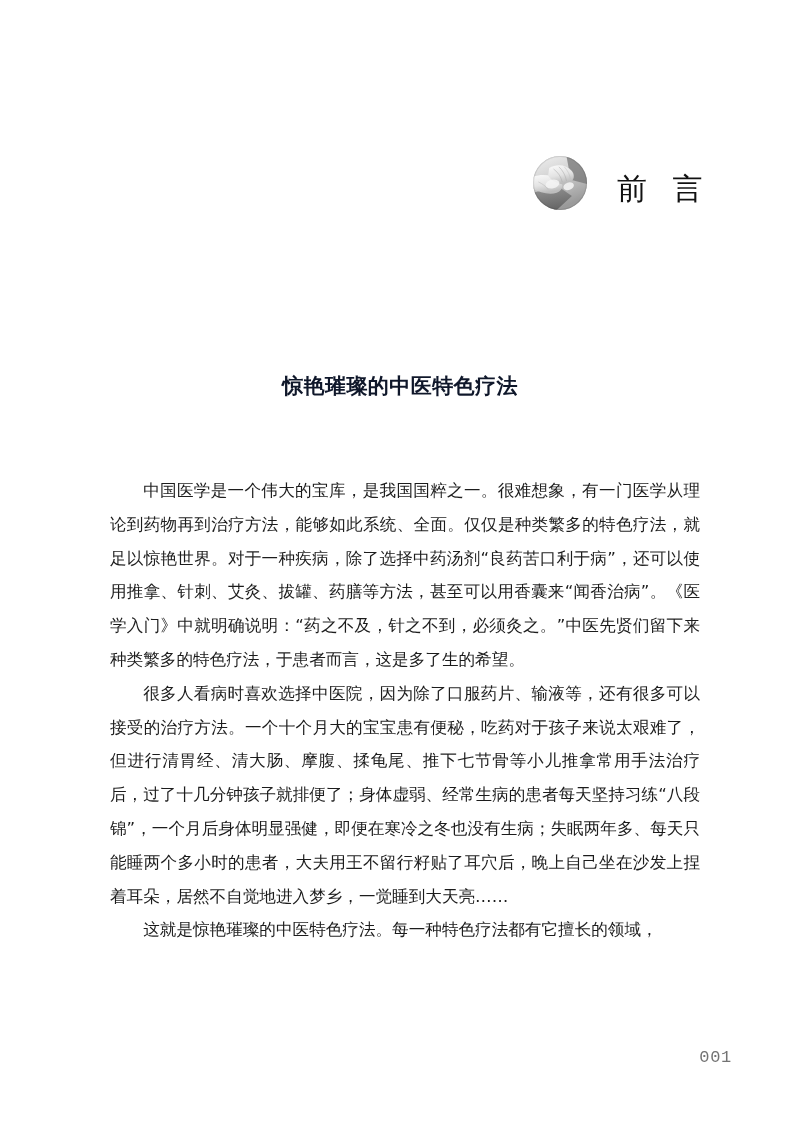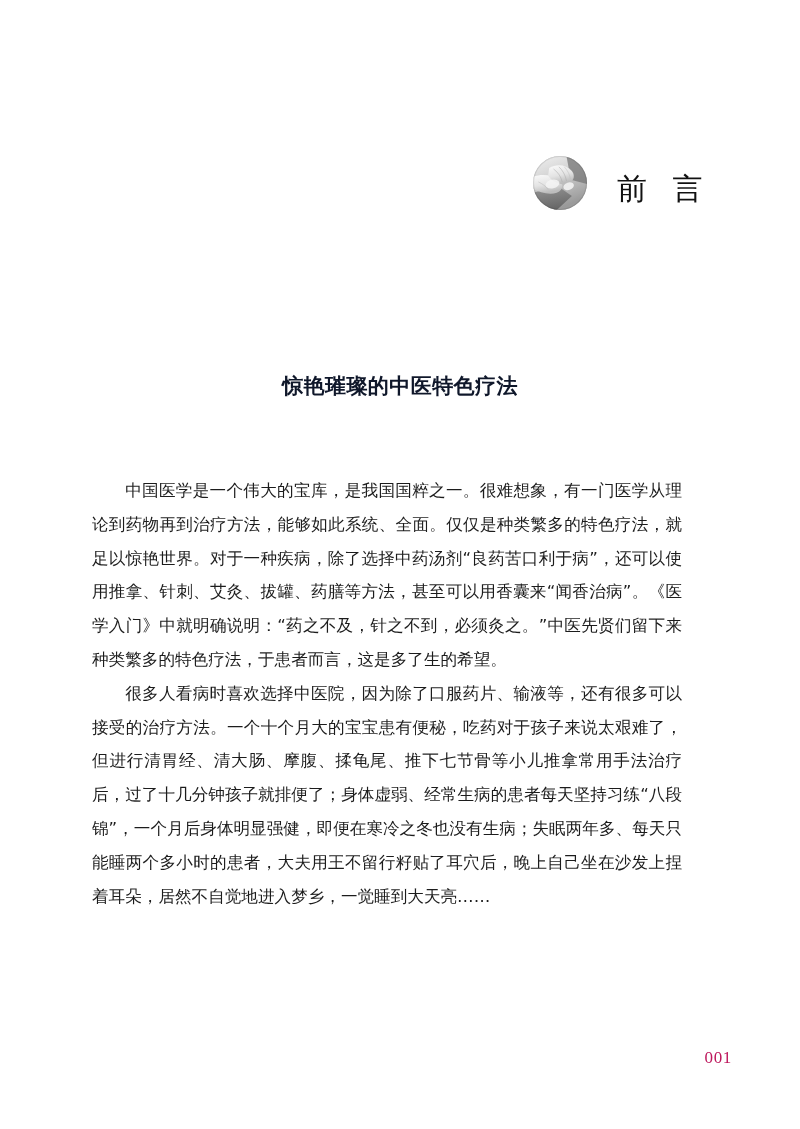--- a/index.html
+++ b/index.html
@@ -72,21 +72,21 @@
     font-family: "DejaVu Sans", "Liberation Sans", sans-serif;
     font-size: 21px;
     font-weight: bold;
     color: #0f172a;
     letter-spacing: 0.02em;
   }
 
   
   .body-copy {
     position: absolute;
-    left: 92px;
+    left: 110px;
     top: 474px;
     width: 590px;
     font-family: "DejaVu Sans", "Liberation Sans", sans-serif;
     font-size: 16.6px;
     color: #1c1c1c;
     line-height: 33.8px;
     text-align: justify;
     text-justify: inter-character;
   }
   .body-copy p {
@@ -94,23 +94,23 @@
     text-indent: 2em;
     text-align: justify;
     text-justify: inter-character;
   }
 
   
   .folio {
     position: absolute;
     right: 68px;
     top: 1048px;
-    font-family: Liberation Serif, serif;
+    font-family: Liberation Mono, monospace;
     font-size: 17px;
-    color: #be185d;
+    color: #737373;
     letter-spacing: 0.04em;
   }
 </style>
 </head>
 <body>
 
 <div class="page">
 
   <div class="header-block">
 
@@ -157,17 +157,18 @@
     </div>
 
     <div class="chapter-title">前  言</div>
   </div>
 
   <div class="article-heading">惊艳璀璨的中医特色疗法</div>
 
   <div class="body-copy">
     <p>中国医学是一个伟大的宝库，是我国国粹之一。很难想象，有一门医学从理论到药物再到治疗方法，能够如此系统、全面。仅仅是种类繁多的特色疗法，就足以惊艳世界。对于一种疾病，除了选择中药汤剂“良药苦口利于病”，还可以使用推拿、针刺、艾灸、拔罐、药膳等方法，甚至可以用香囊来“闻香治病”。《医学入门》中就明确说明：“药之不及，针之不到，必须灸之。”中医先贤们留下来种类繁多的特色疗法，于患者而言，这是多了生的希望。</p>
     <p>很多人看病时喜欢选择中医院，因为除了口服药片、输液等，还有很多可以接受的治疗方法。一个十个月大的宝宝患有便秘，吃药对于孩子来说太艰难了，但进行清胃经、清大肠、摩腹、揉龟尾、推下七节骨等小儿推拿常用手法治疗后，过了十几分钟孩子就排便了；身体虚弱、经常生病的患者每天坚持习练“八段锦”，一个月后身体明显强健，即便在寒冷之冬也没有生病；失眠两年多、每天只能睡两个多小时的患者，大夫用王不留行籽贴了耳穴后，晚上自己坐在沙发上捏着耳朵，居然不自觉地进入梦乡，一觉睡到大天亮……</p>
+    <p>这就是惊艳璀璨的中医特色疗法。每一种特色疗法都有它擅长的领域，</p>
   </div>
 
   <div class="folio">001</div>
 
 </div>
 
 </body></html>

